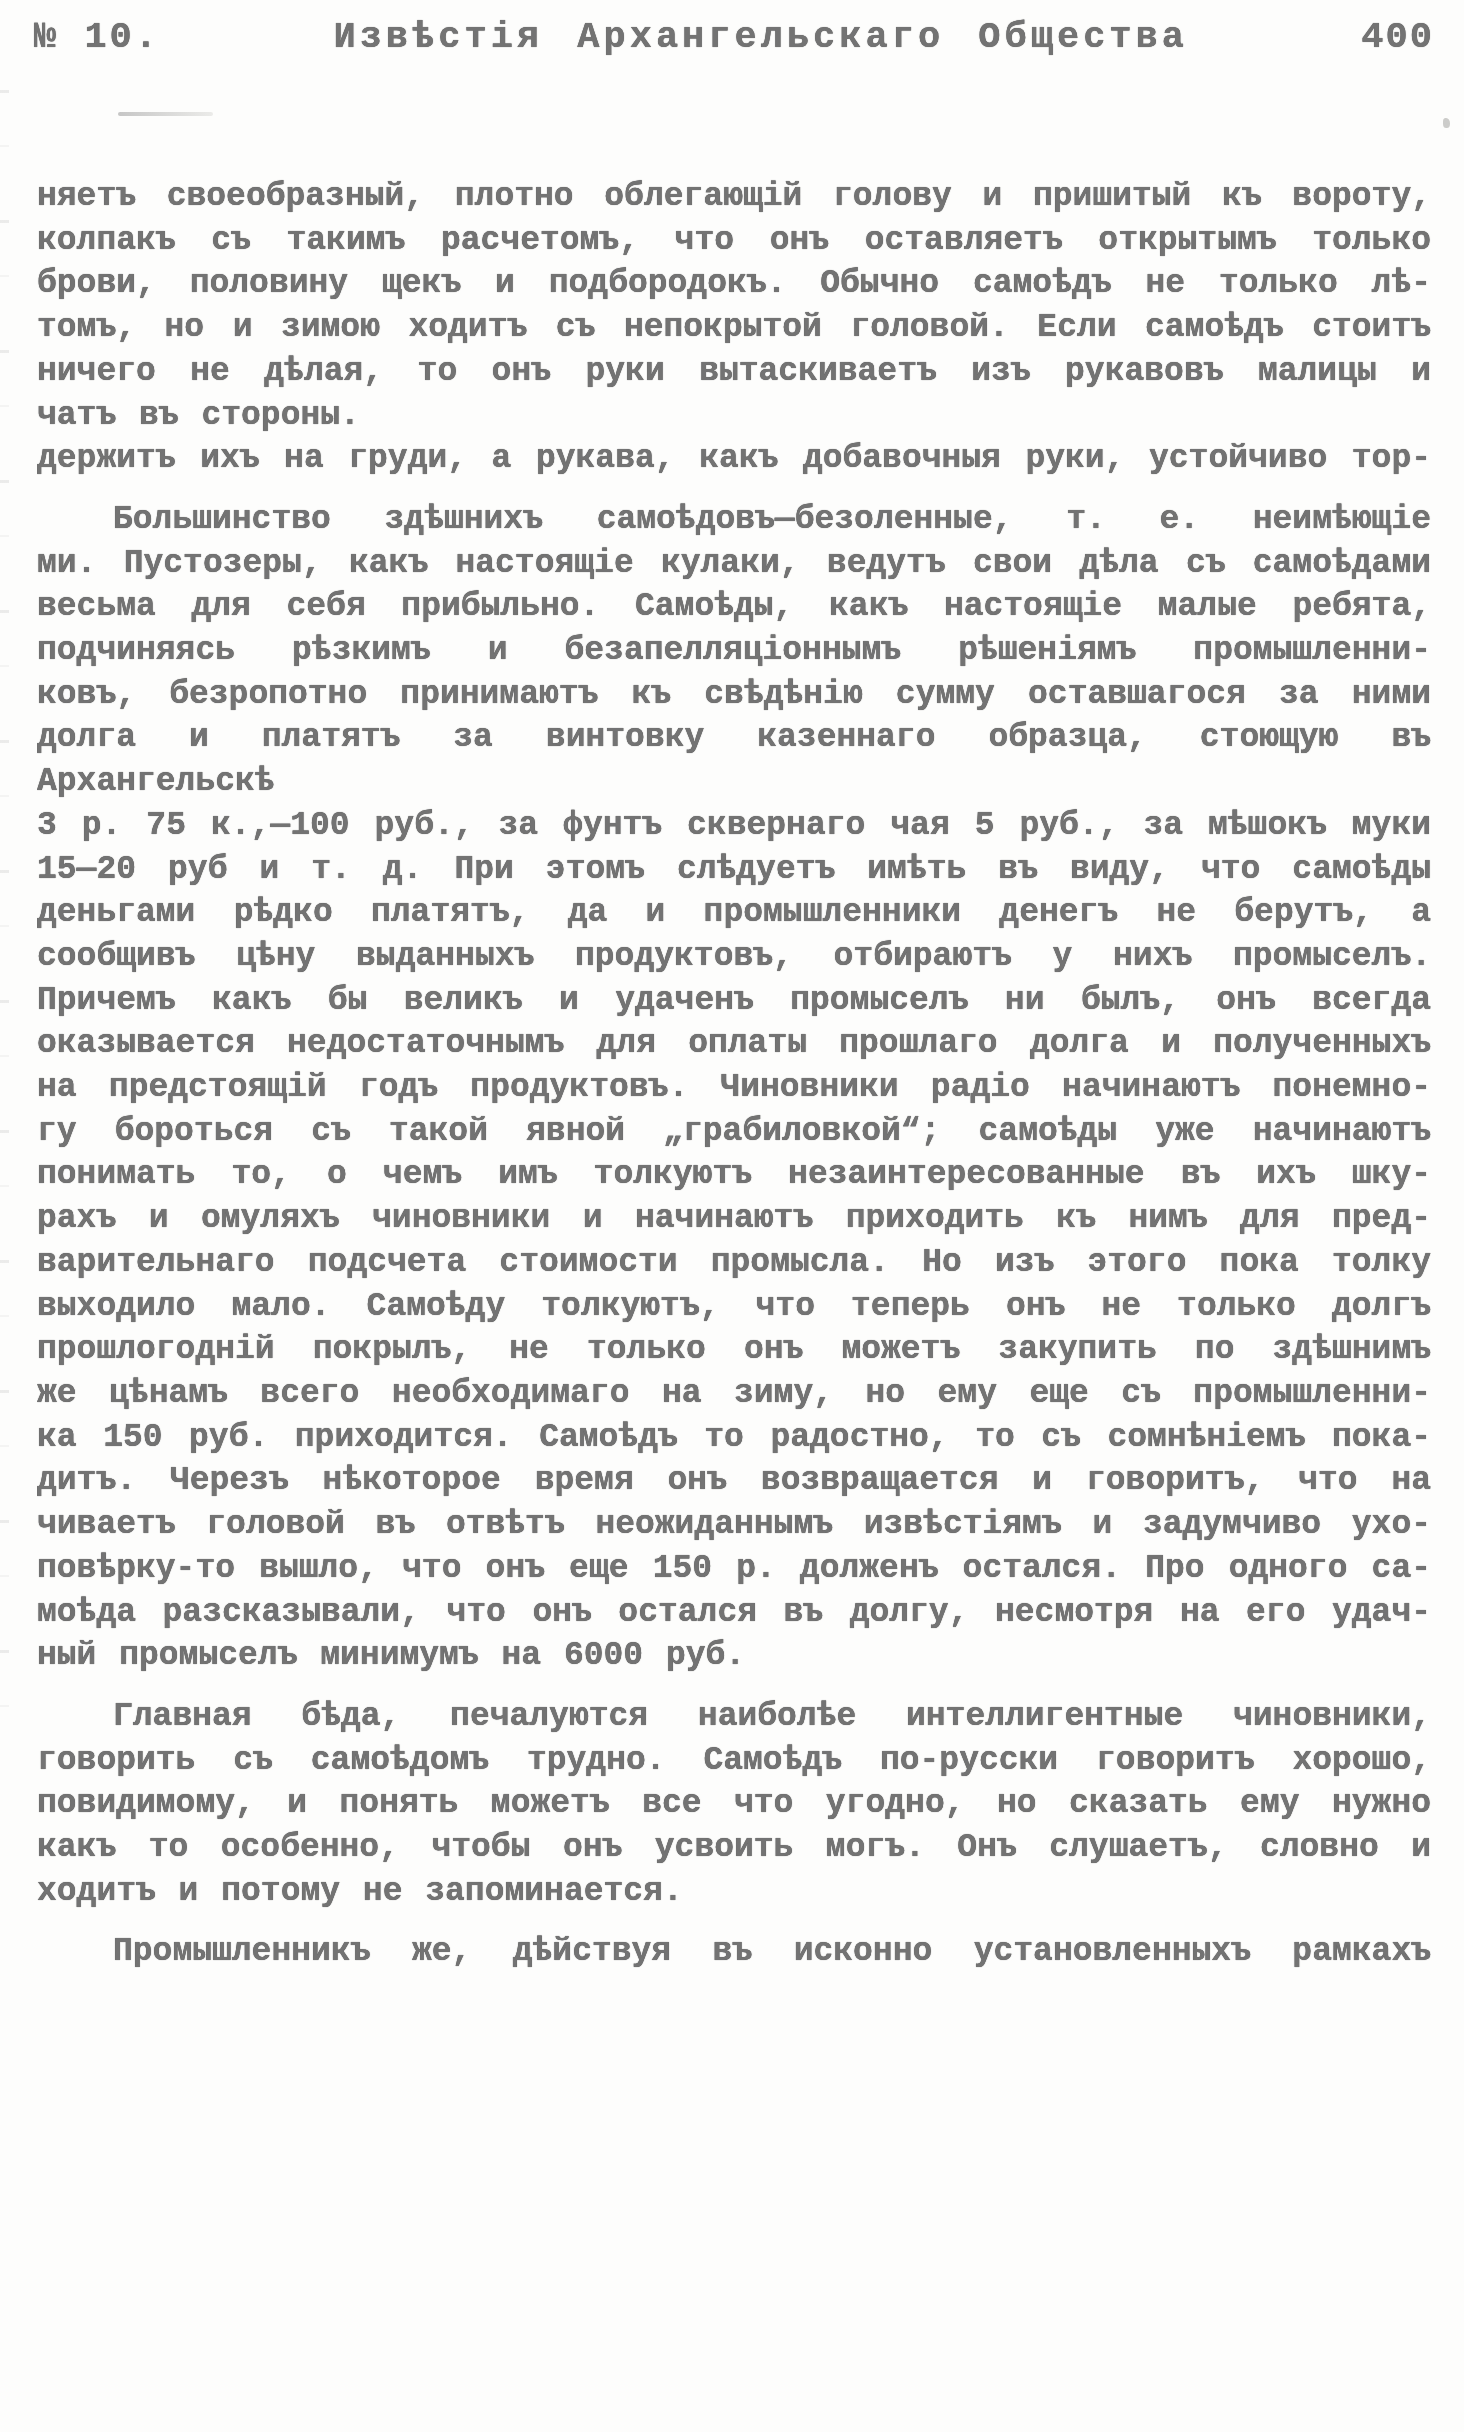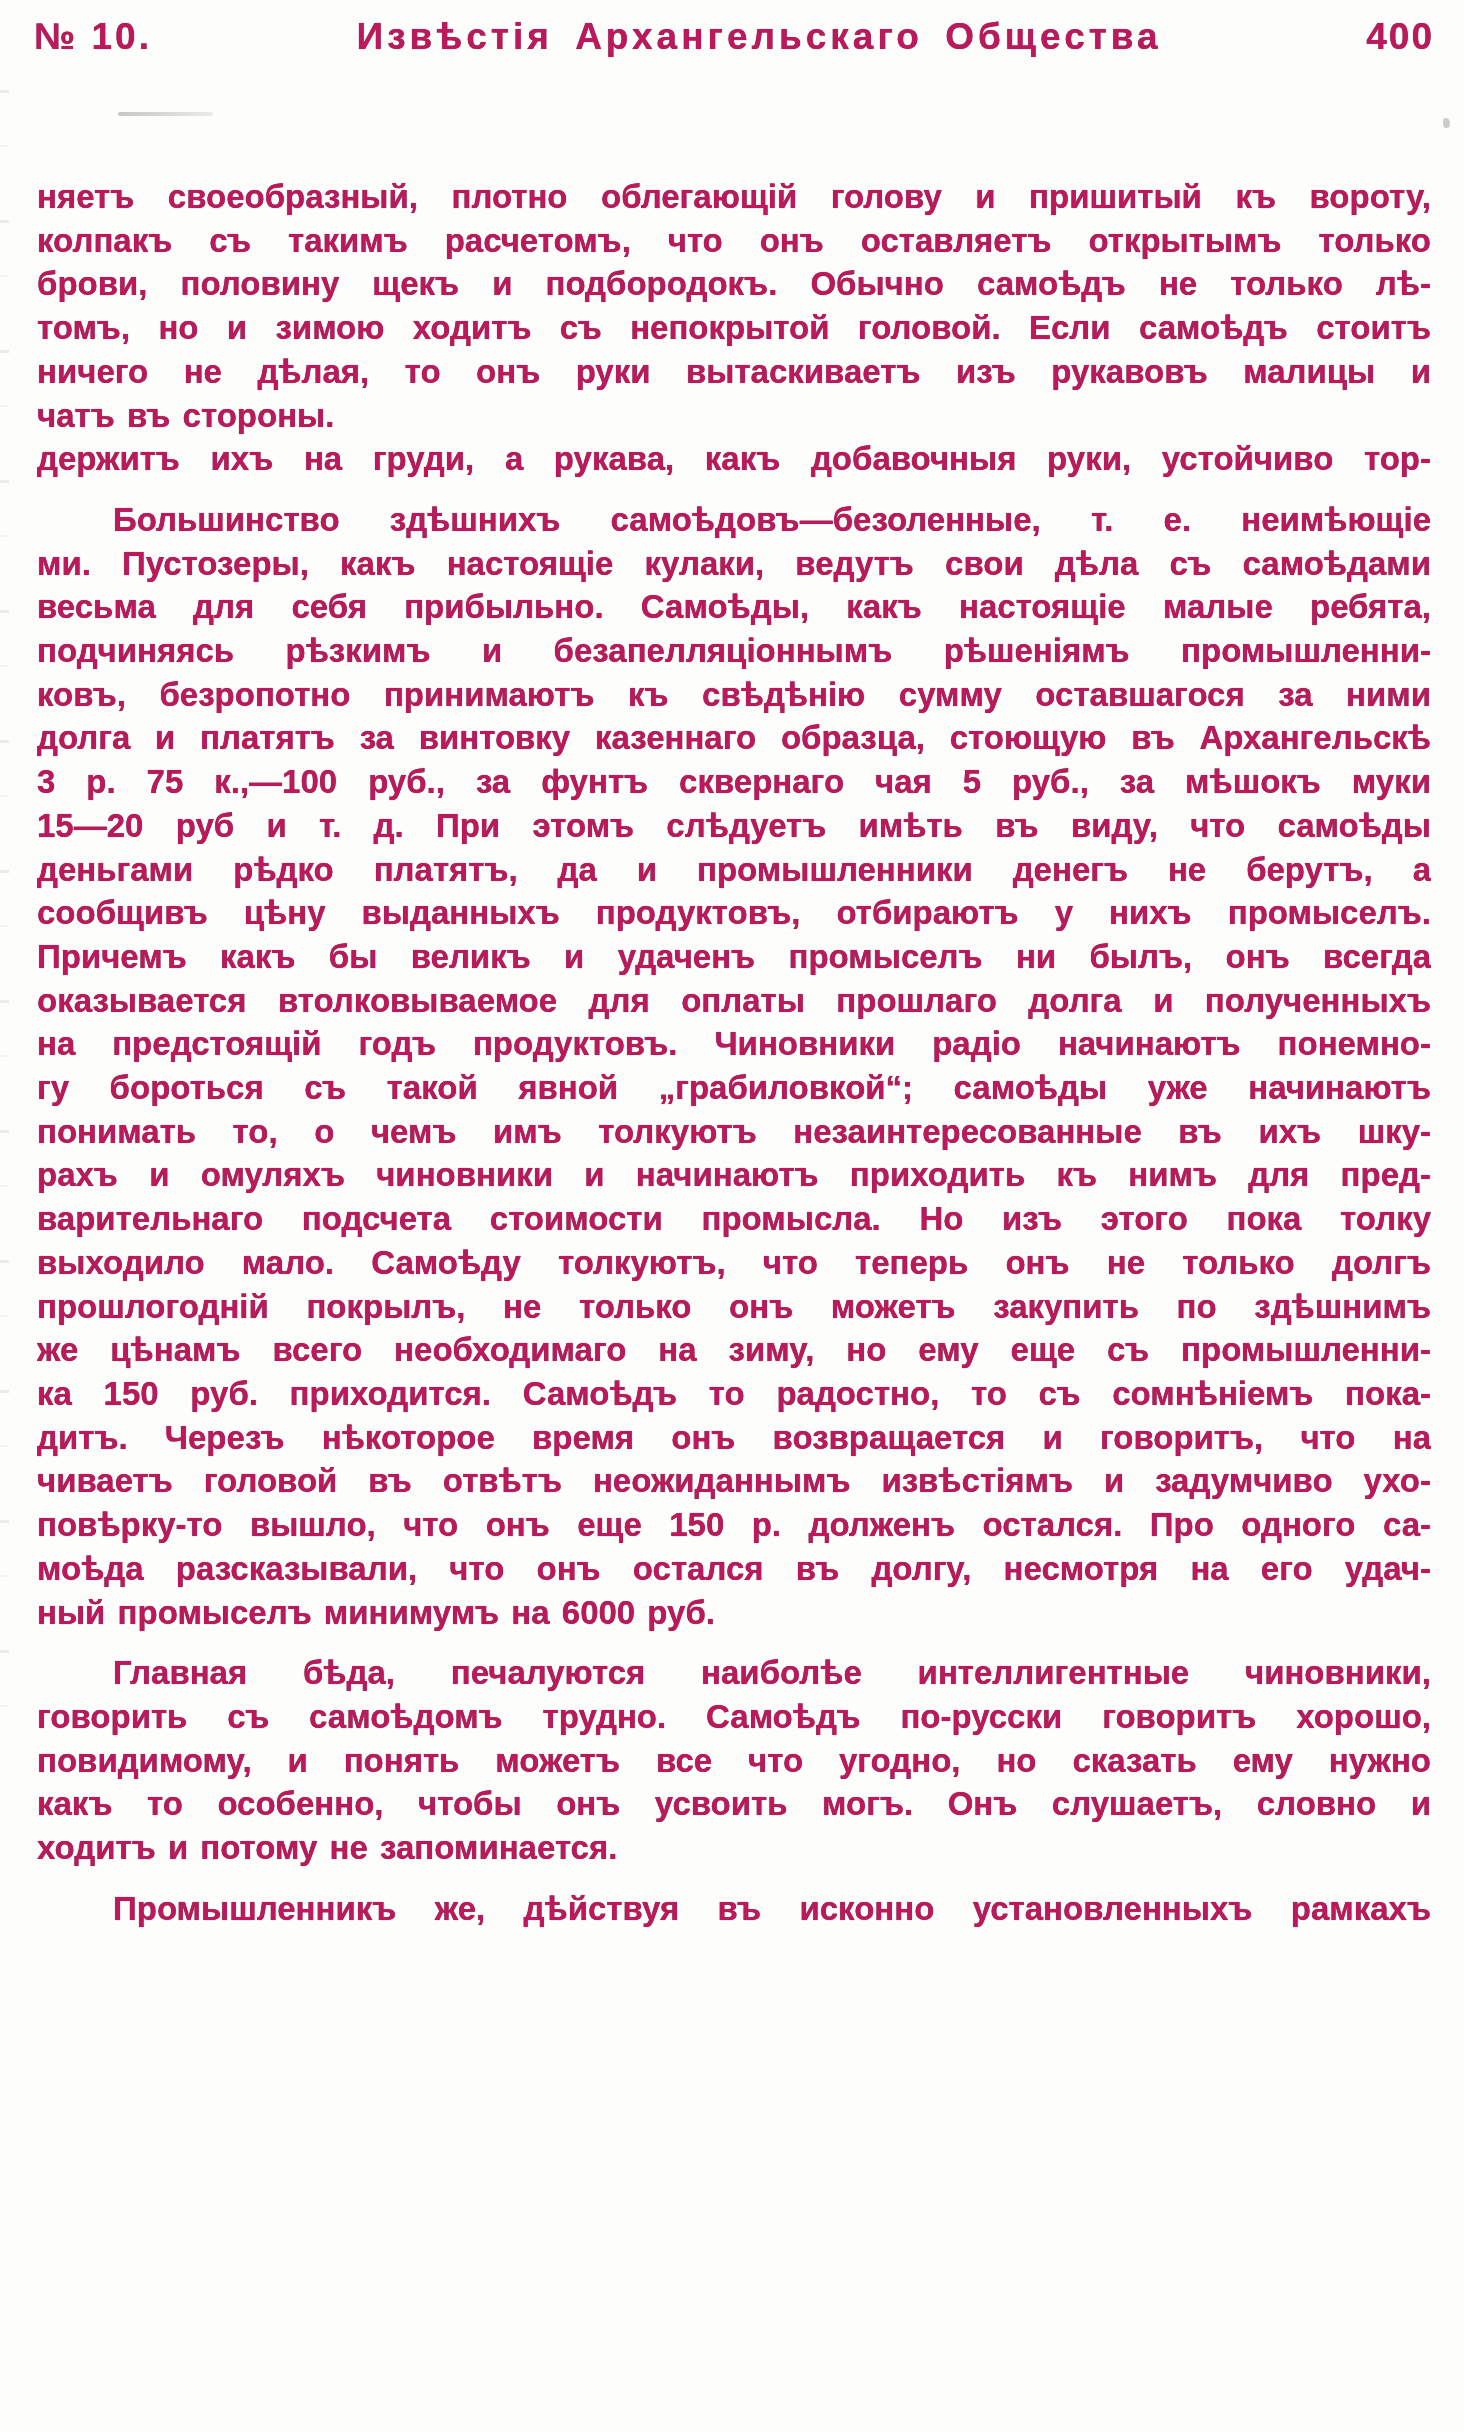--- a/index.html
+++ b/index.html
@@ -4,22 +4,22 @@
 <style>
   html, body { margin: 0; padding: 0; }
   body {
     width: 1464px; height: 2432px;
     background: #fdfdfc;
     overflow: hidden;
   }
   .page {
     position: relative;
     width: 1464px; height: 1772px;
-    font-family: Liberation Sans, sans-serif;
-    color: #be185d;
+    font-family: Liberation Mono, monospace;
+    color: #737373;
     box-sizing: border-box;
   }
   
   .edge-noise {
     position: absolute; left: 0; top: 90px; bottom: 0; width: 9px;
     background: repeating-linear-gradient(180deg,
       rgba(0,0,0,.20) 0 3px, transparent 3px 55px,
       rgba(0,0,0,.10) 55px 57px, transparent 57px 130px);
     opacity: .35;
     pointer-events: none;
@@ -93,21 +93,21 @@
         <div class="line">ми. Пустозеры, какъ настоящіе кулаки, ведутъ свои дѣла съ самоѣдами</div>
         <div class="line">весьма для себя прибыльно. Самоѣды, какъ настоящіе малые ребята,</div>
         <div class="line">подчиняясь рѣзкимъ и безапелляціоннымъ рѣшеніямъ промышленни-</div>
         <div class="line">ковъ, безропотно принимаютъ къ свѣдѣнію сумму оставшагося за ними</div>
         <div class="line">долга и платятъ за винтовку казеннаго образца, стоющую въ Архангельскѣ</div>
         <div class="line">3 р. 75 к.,—100 руб., за фунтъ сквернаго чая 5 руб., за мѣшокъ муки</div>
         <div class="line">15—20 руб и т. д. При этомъ слѣдуетъ имѣть въ виду, что самоѣды</div>
         <div class="line">деньгами рѣдко платятъ, да и промышленники денегъ не берутъ, а</div>
         <div class="line">сообщивъ цѣну выданныхъ продуктовъ, отбираютъ у нихъ промыселъ.</div>
         <div class="line">Причемъ какъ бы великъ и удаченъ промыселъ ни былъ, онъ всегда</div>
-        <div class="line">оказывается втолковываемое для оплаты прошлаго долга и полученныхъ</div>
+        <div class="line">оказывается недостаточнымъ для оплаты прошлаго долга и полученныхъ</div>
         <div class="line">на предстоящій годъ продуктовъ. Чиновники радіо начинаютъ понемно-</div>
         <div class="line">гу бороться съ такой явной „грабиловкой“; самоѣды уже начинаютъ</div>
         <div class="line">понимать то, о чемъ имъ толкуютъ незаинтересованные въ ихъ шку-</div>
         <div class="line">рахъ и омуляхъ чиновники и начинаютъ приходить къ нимъ для пред-</div>
         <div class="line">варительнаго подсчета стоимости промысла. Но изъ этого пока толку</div>
         <div class="line">выходило мало. Самоѣду толкуютъ, что теперь онъ не только долгъ</div>
         <div class="line">прошлогодній покрылъ, не только онъ можетъ закупить по здѣшнимъ</div>
         <div class="line">же цѣнамъ всего необходимаго на зиму, но ему еще съ промышленни-</div>
         <div class="line">ка 150 руб. приходится. Самоѣдъ то радостно, то съ сомнѣніемъ пока-</div>
         <div class="line">дитъ. Черезъ нѣкоторое время онъ возвращается и говоритъ, что на</div>

